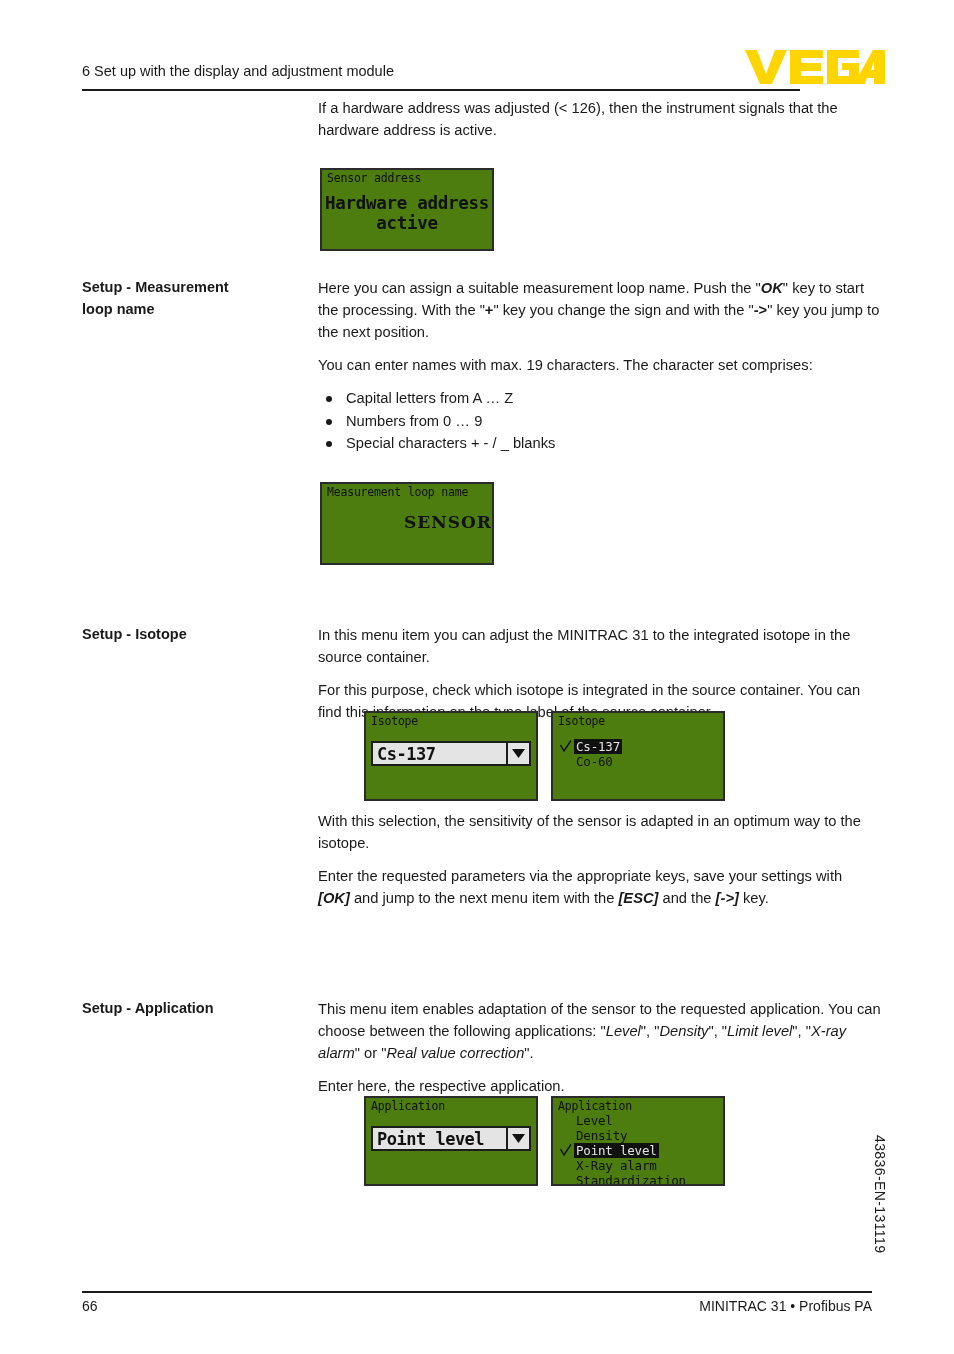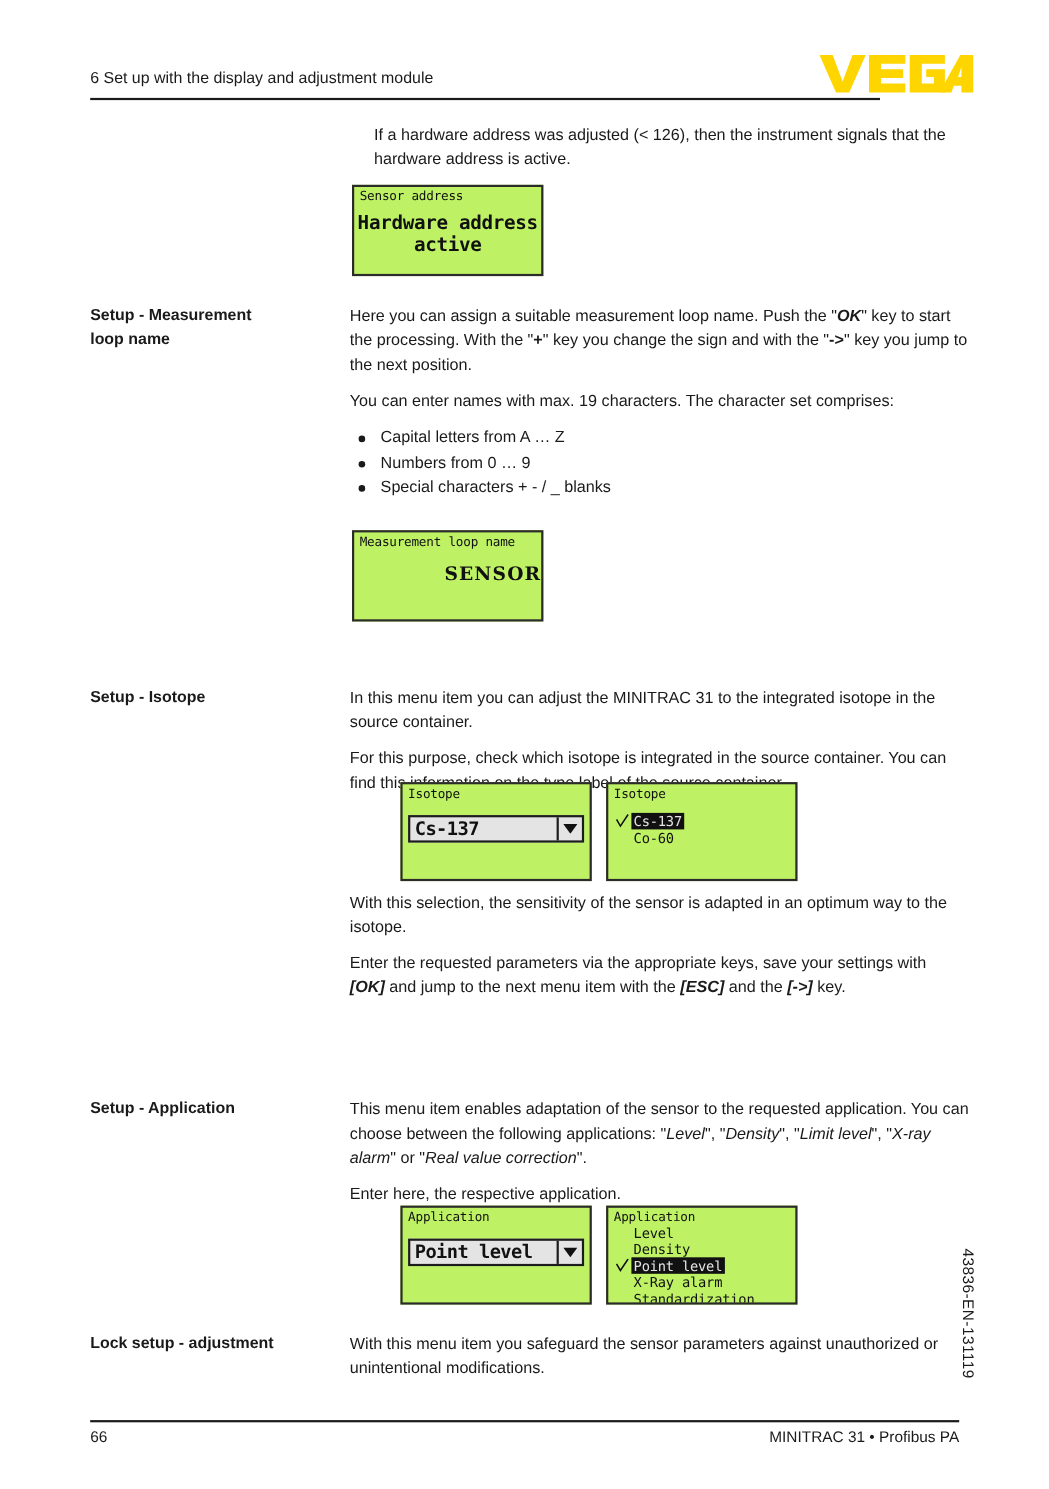--- a/index.html
+++ b/index.html
@@ -104,21 +104,21 @@
   .bi { font-weight: bold; font-style: italic; }
 
   
   .lcd-wrap {
     display: flex;
     gap: 13px;
     padding-left: 44px;
   }
   .lcd {
     position: relative;
-    background: #bef264;
+    background: #4d7c0f;
     border: 2px solid #2b2b2b;
     box-sizing: border-box;
     font-family: "DejaVu Sans Mono", "Liberation Mono", monospace;
     color: #111111;
     overflow: hidden;
   }
   .lcd-title {
     position: absolute;
     left: 5px;
     top: 2px;
@@ -265,21 +265,21 @@
 
         <polygon points="45,2 78,2 78,10 56,10 56,15 76,15 76,23 56,23 56,28 78,28 78,36 45,36"></polygon>
 
         <path d="M82,2 L114,2 L114,10 L93,10 L93,28 L104,28 L104,22 L97,22 L97,15 L114,15 L114,36 L82,36 Z"></path>
 
         <polygon points="128,2 140,2 140,36 129,36 129,30 126,30 126,22 129,22 129,13 126,22 126,30 122,30 120,36 109,36"></polygon>
       </g>
     </svg>
   </div>
 
-  <div class="block" style="left:318px; top:112px; width:560px;margin-left:22px;">
+  <div class="block" style="left:318px; top:97px; width:560px;">
     <p class="para">If a hardware address was adjusted (&lt; 126), then the instrument signals that the hardware address is active.</p>
   </div>
 
   <div class="block" style="left:320px; top:168px;">
     <div class="lcd" style="width:174px; height:83px;">
       <div class="lcd-title">Sensor address</div>
       <div class="lcd-big" style="top:23px;">Hardware address</div>
       <div class="lcd-big" style="top:43px;">active</div>
     </div>
   </div>
@@ -402,28 +402,20 @@
             <span class="lbl">X-Ray alarm</span>
           </div>
           <div class="lcd-list-item">
             <span class="lbl">Standardization</span>
           </div>
         </div>
       </div>
     </div>
   </div>
 
-  <div class="block" style="left:82px; top:1211px; width:800px;">
-    <div class="row">
-      <div class="col-label">Lock setup - adjustment</div>
-      <div class="col-body">
-        <p class="para">With this menu item you safeguard the sensor parameters against unauthorized or unintentional modifications.</p>
-      </div>
-    </div>
-  </div>
 
   <div class="docnum">43836-EN-131119</div>
 
   <div class="footer-rule"></div>
   <div class="footer">
     <div>66</div>
     <div>MINITRAC 31 • Profibus PA</div>
   </div>
 
 </div>

